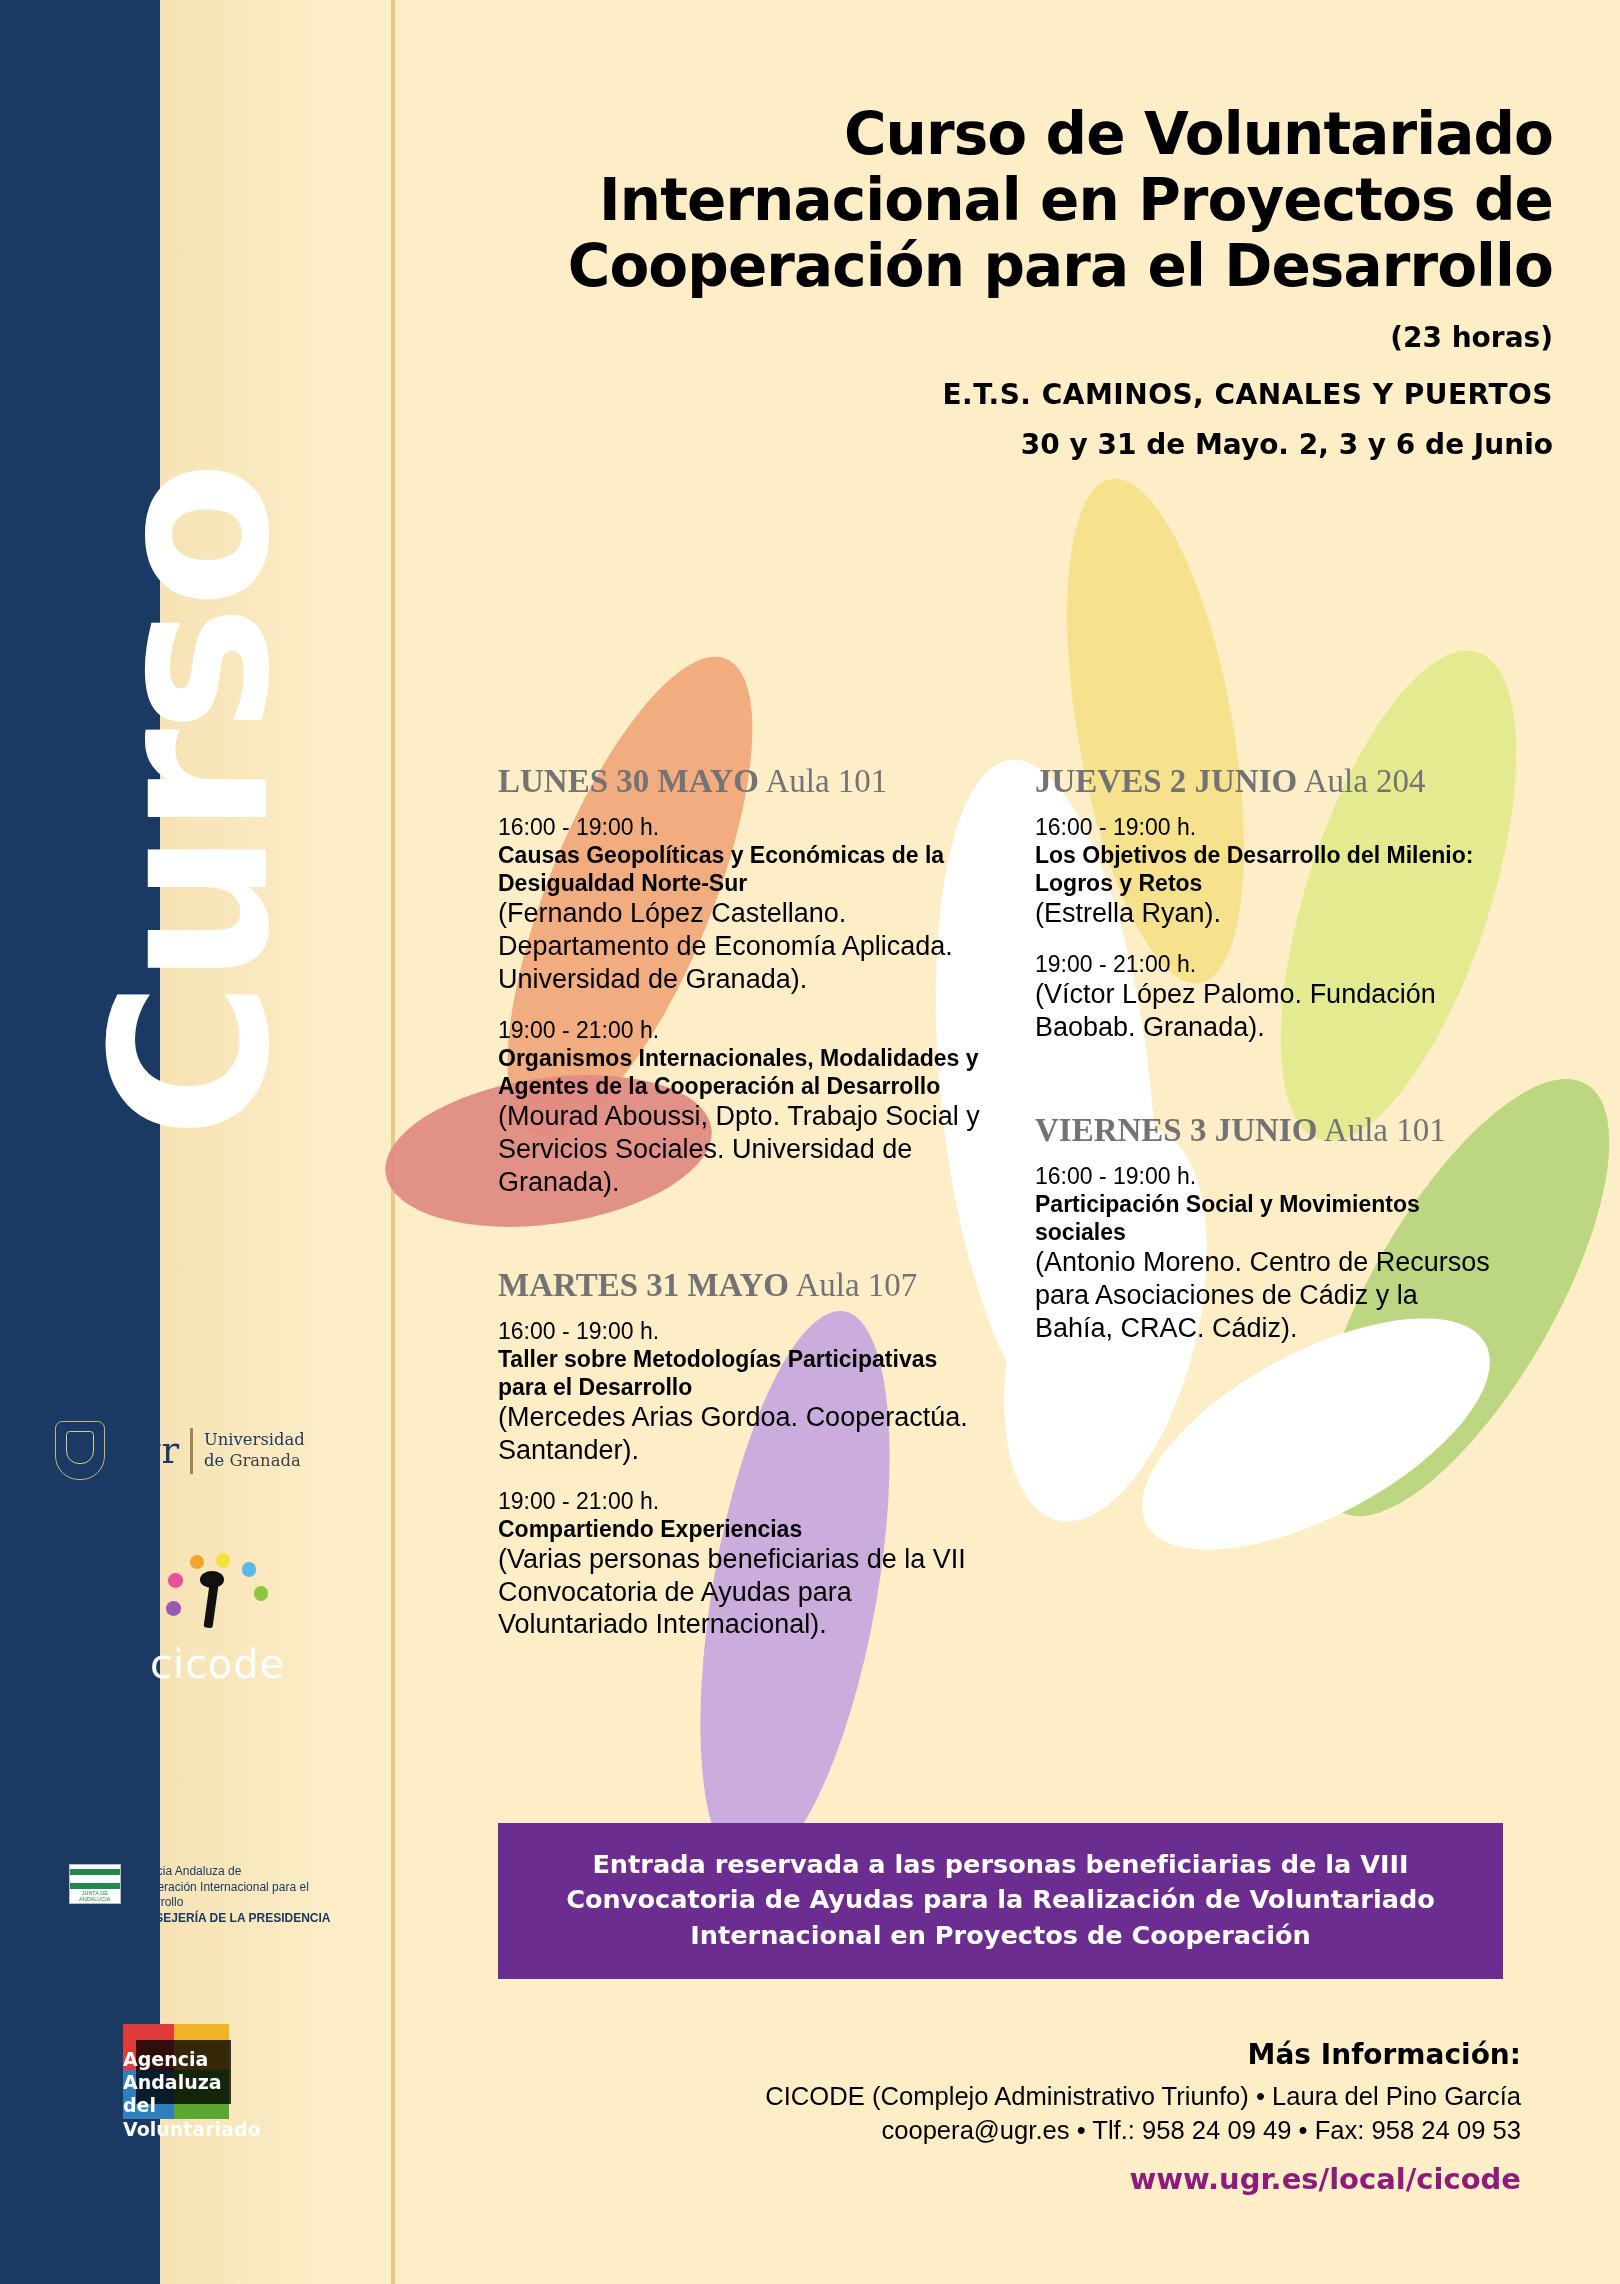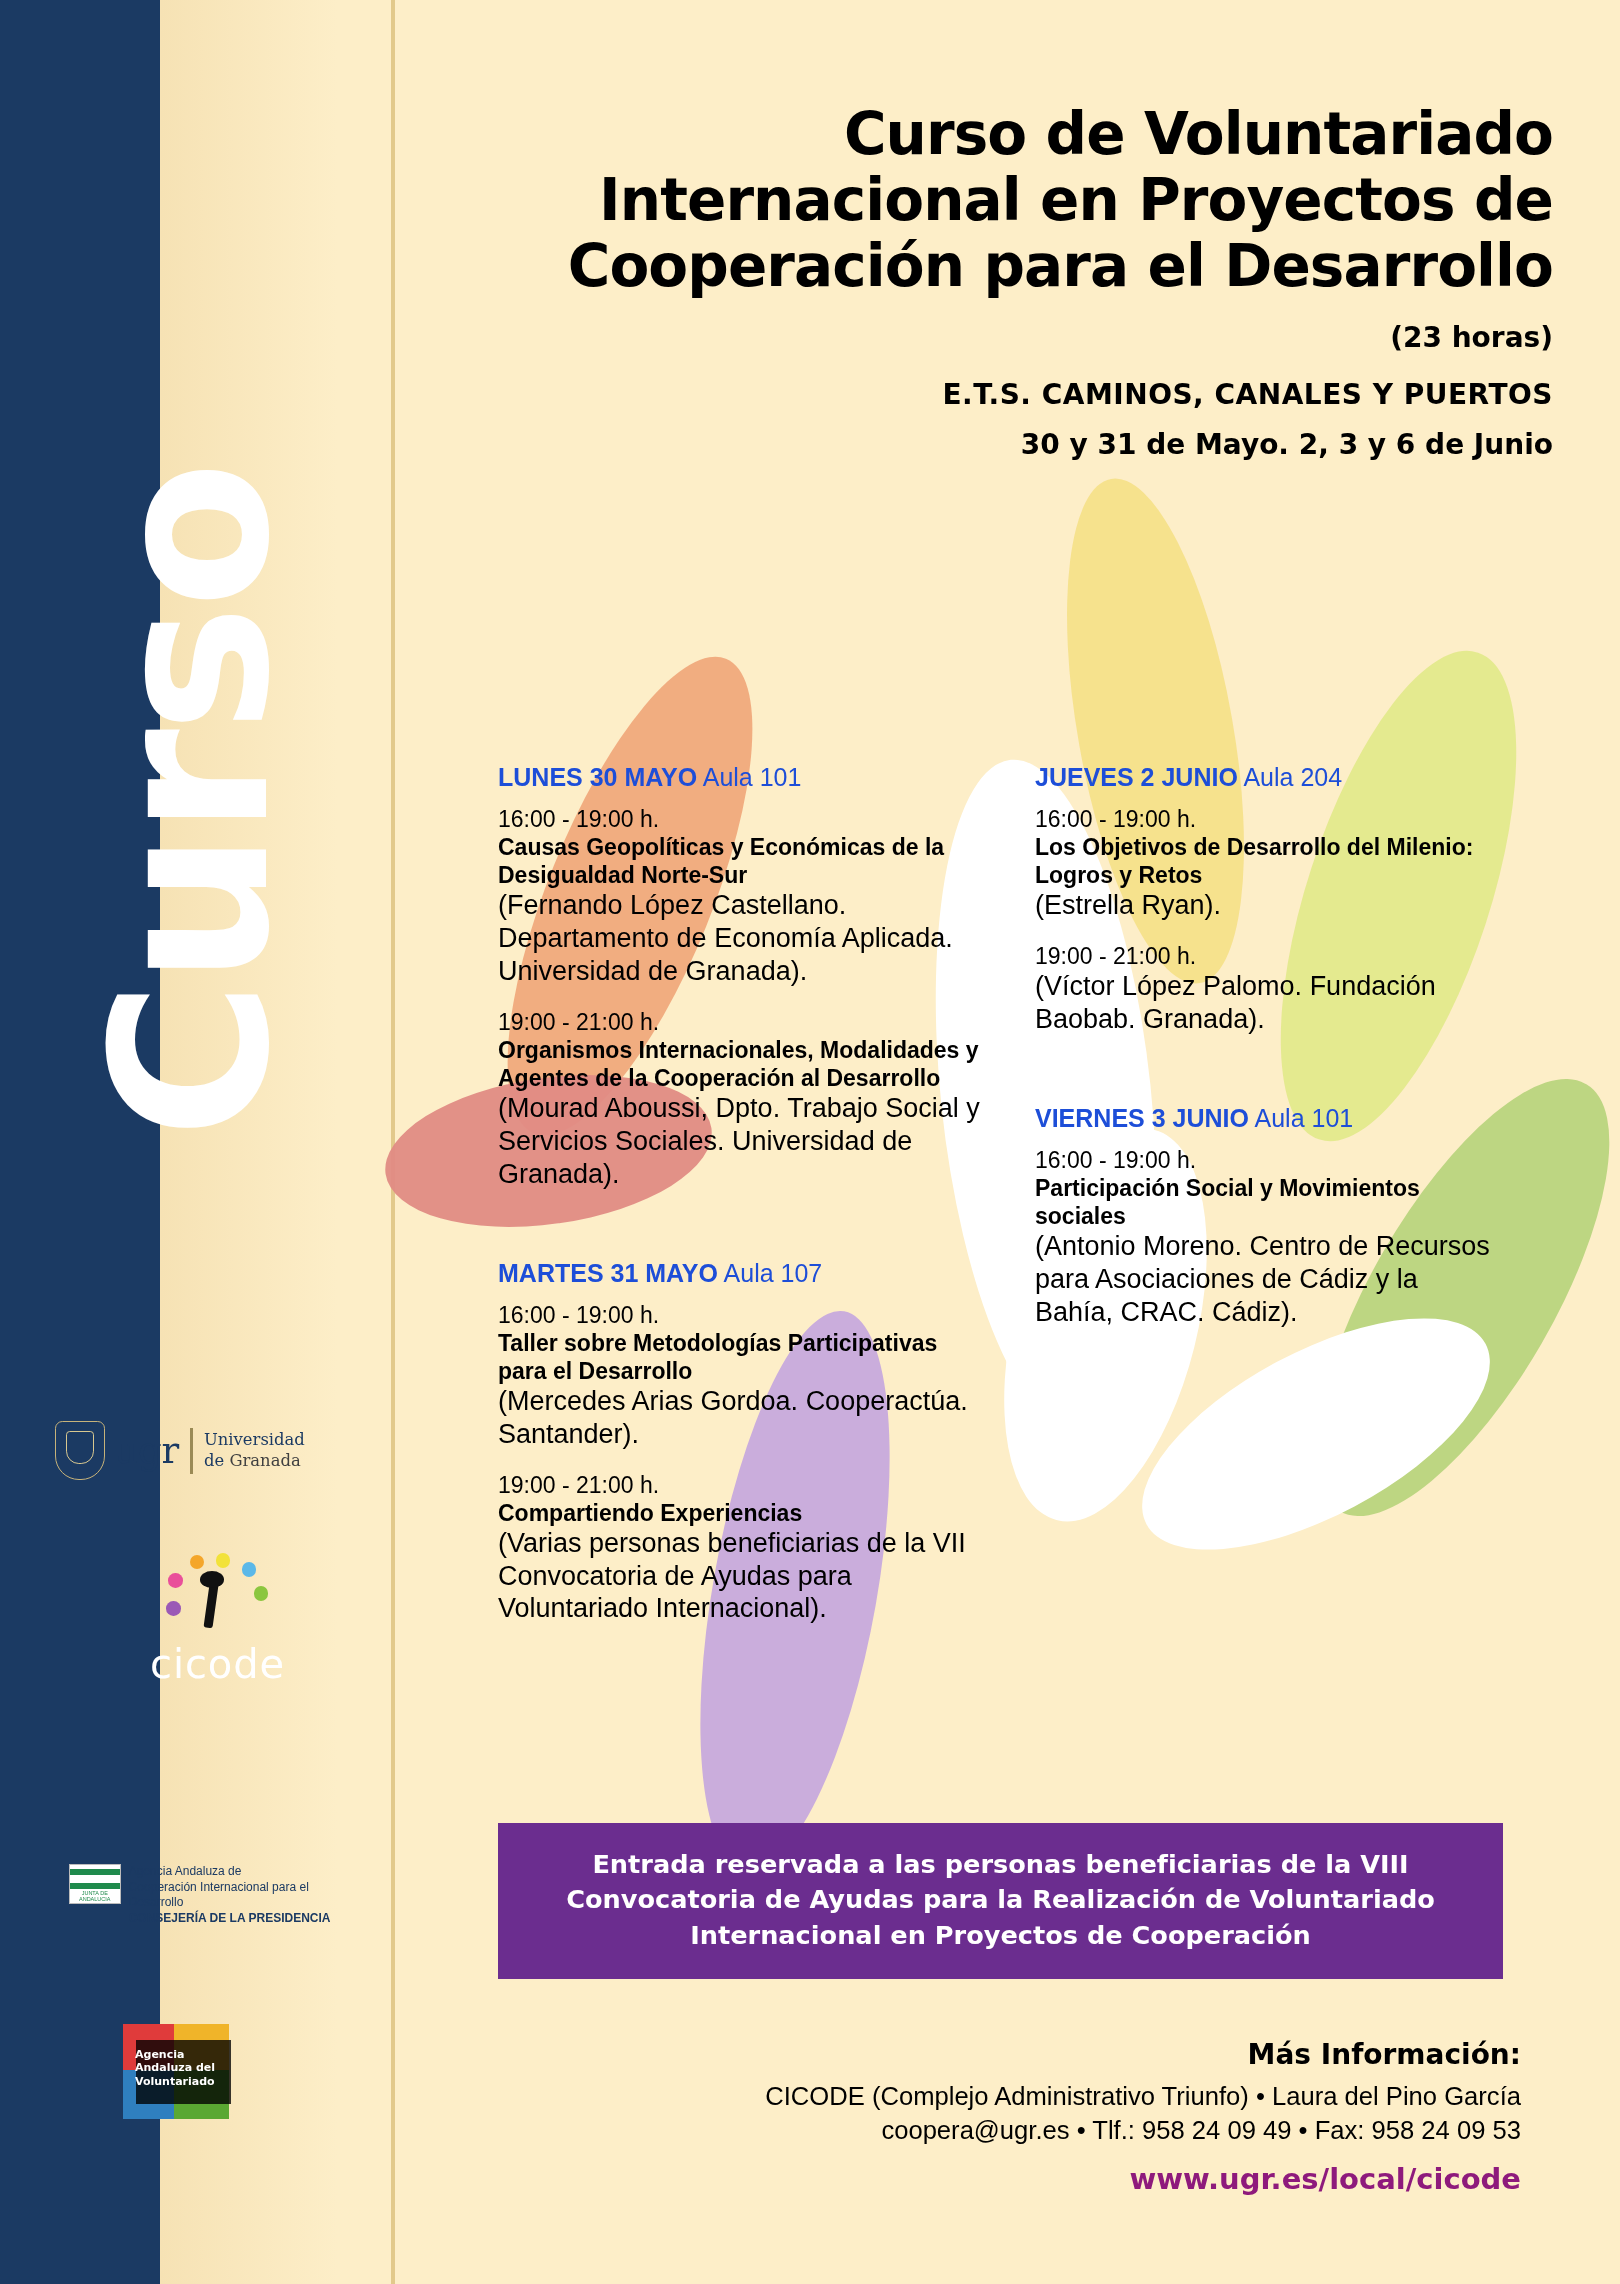--- a/index.html
+++ b/index.html
@@ -77,22 +77,22 @@
     font-family:"DejaVu Sans", sans-serif;
   }
 
   
   .col{position:absolute;}
   .col-left{left:498px;top:763px;width:484px;}
   .col-right{left:1035px;top:763px;width:466px;}
 
   .day{margin-bottom:7.3px;}
   .day-head{
-    font-size:25px;color:#1d4ed8;margin-bottom:12.8px;
-    font-family:Liberation Sans, sans-serif;
+    font-size:33px;color:#737373;margin-bottom:12.8px;
+    font-family:Liberation Serif, serif;
   }
   .day-head b{font-weight:bold;}
   .day-head span{font-weight:normal;}
   .session{margin-bottom:20px;}
   .s-time{font-size:23px;color:#000;line-height:1.22;}
   .s-title{font-size:23px;font-weight:bold;color:#000;line-height:1.22;}
   .s-speaker{font-size:27px;color:#000;line-height:1.22;}
   .gap{height:48px;}
 
   
@@ -147,22 +147,22 @@
   .junta-stripes{width:100%;height:20px;
     background:linear-gradient(to bottom,#1f8a4c 0 6.4px,#ffffff 6.4px 13.7px,#1f8a4c 13.7px 20px);}
   .junta-cap{font-size:5.5px;color:#1f8a4c;text-align:center;line-height:1.1;padding:0.9px 0;}
   .junta-text{margin-left:8.2px;font-size:12px;color:#1b3a63;line-height:1.3;}
   .junta-text .b{font-weight:bold;}
 
   .logo-av{left:123px;top:2024px;width:164px;}
   .av-box{position:relative;width:121px;height:95px;}
   .av-sq{position:absolute;}
   .av-label{
-    position:absolute;left:12px;top:24px;width:95px;
-    color:#ffffff;font-size:11px;font-weight:bold;line-height:1.22;
+    position:absolute;left:0;top:24px;width:95px;
+    color:#ffffff;font-size:19px;font-weight:bold;line-height:1.22;
     font-family:"DejaVu Sans",sans-serif;
   }
 </style>
 </head>
 <body>
 
 <div class="left-band-edge"></div>
 <div class="left-band"></div>
 <div class="band-divider"></div>
 <div class="curso-vertical">Curso</div>

